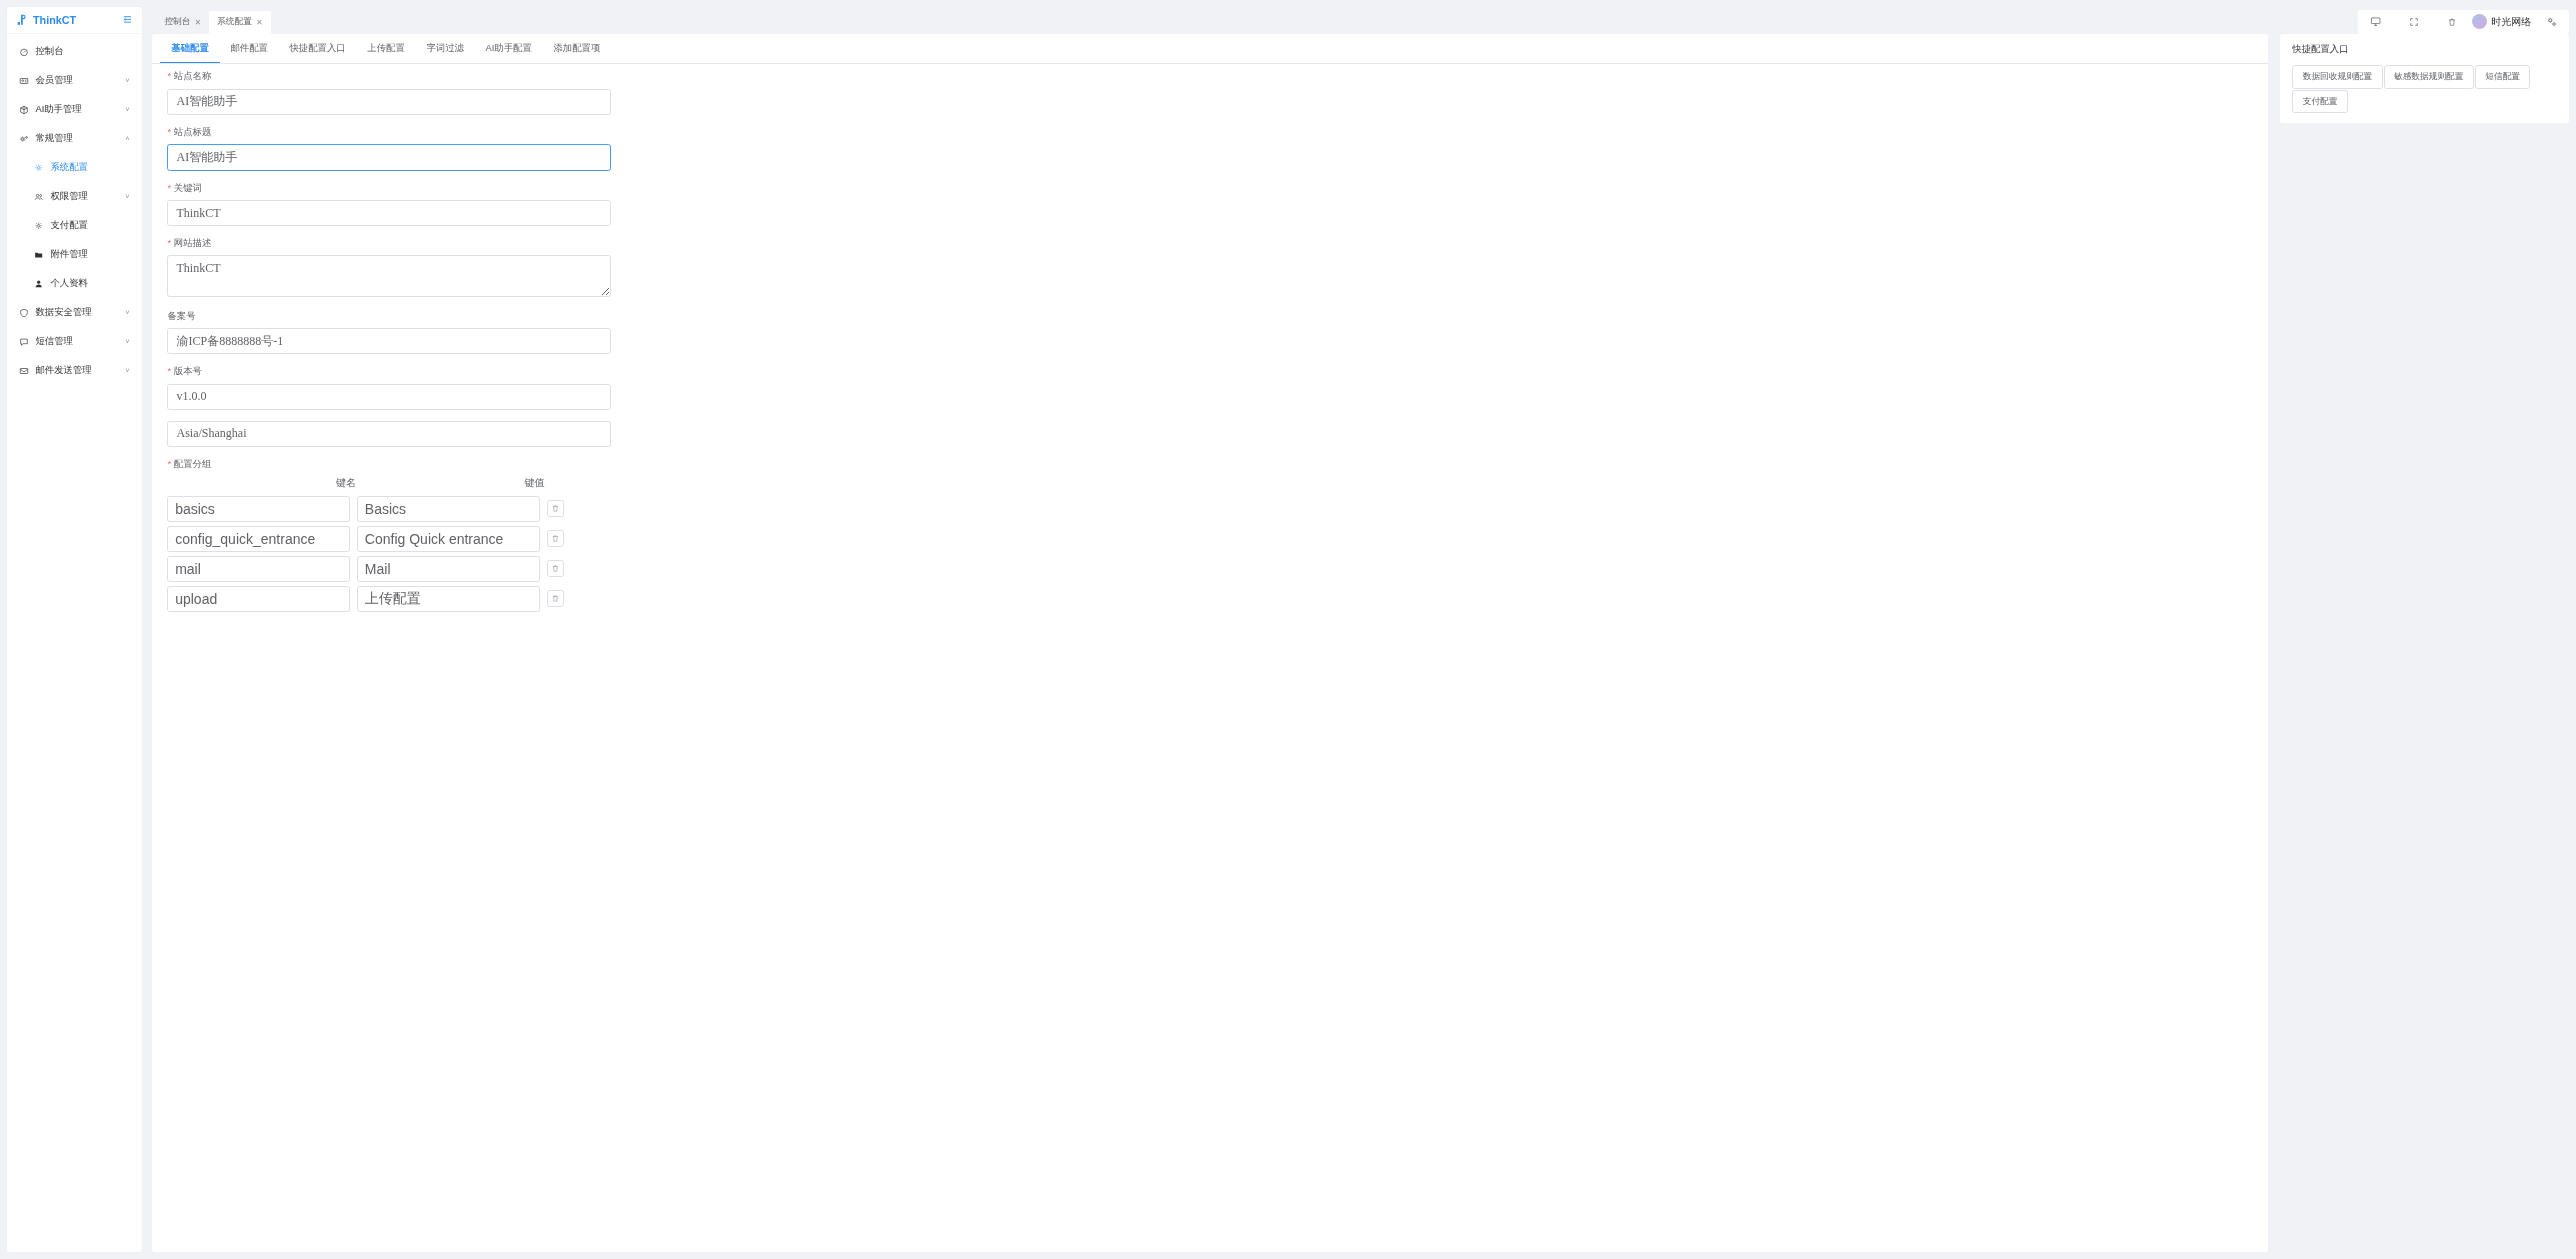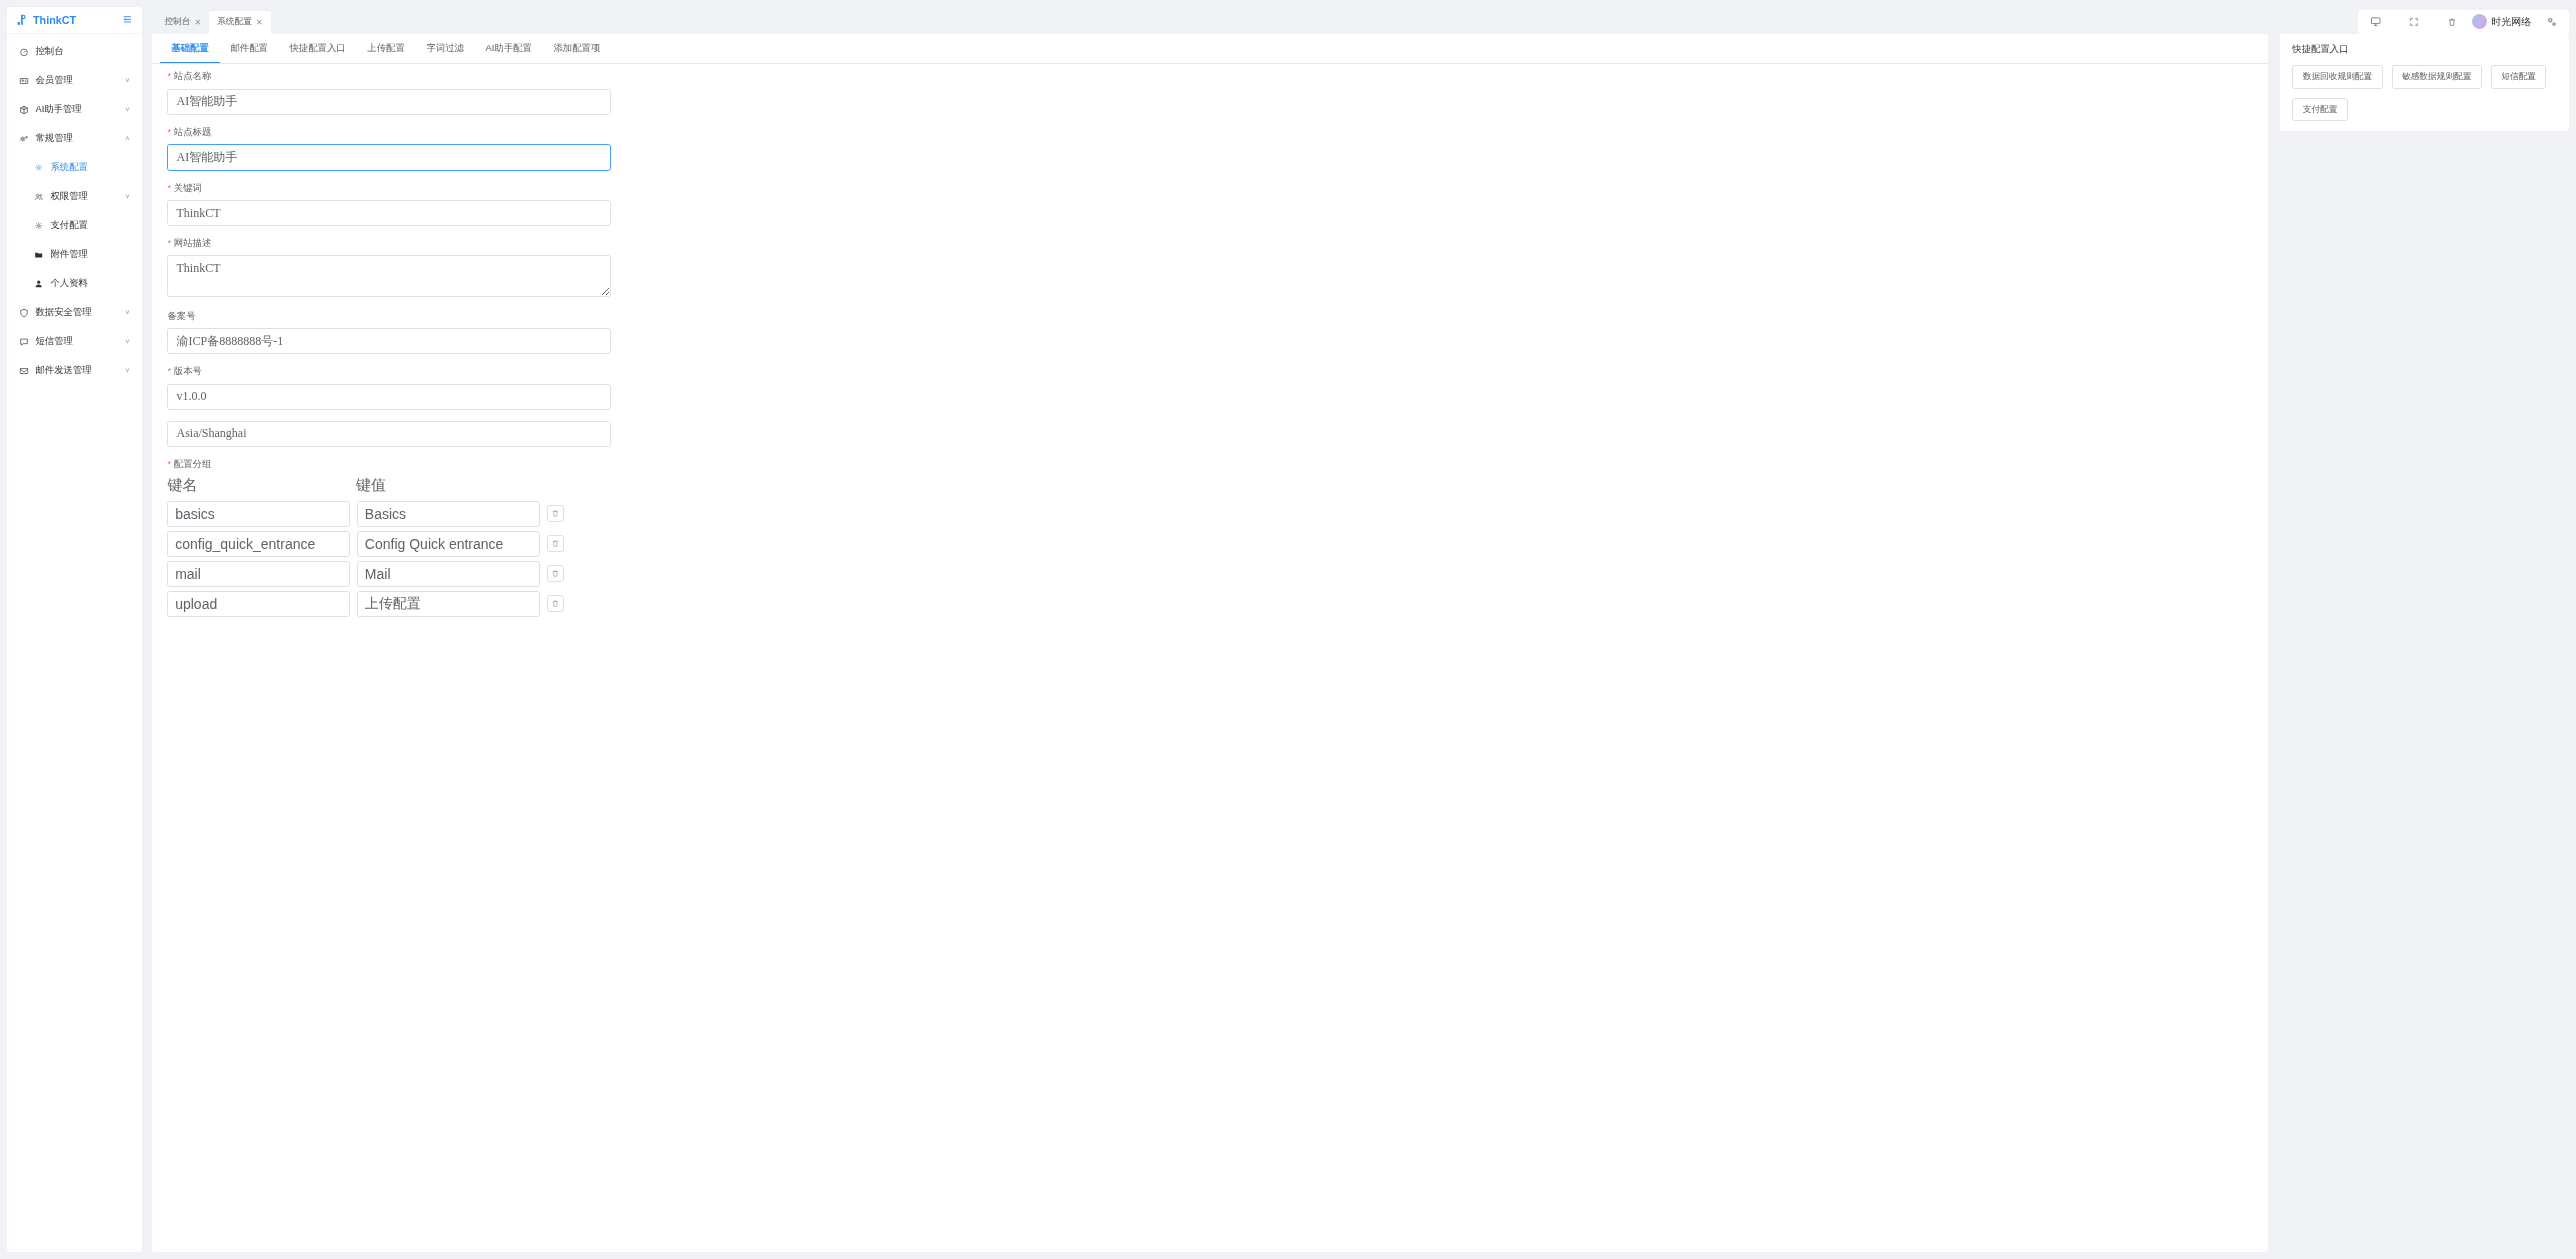--- a/index.html
+++ b/index.html
@@ -108,39 +108,39 @@
   width: 444px; max-width: 100%;
   border: 0.7px solid #dcdfe6; border-radius: 2.7px;
   padding: 4.7px 8px; font-size: 12px; color: #606266;
   font-family: Liberation Serif, serif; outline: none;
 }
 .form-input.focused { border-color: #409eff; }
 .form-textarea { resize: both; min-height: 36px; }
 .form-input::placeholder, .form-textarea::placeholder { color: #c0c4cc; }
 
 .kv-header { display: flex; width: 377px; margin-bottom: 5.4px; }
-.kv-header > div { flex: 1; text-align: left; color: #606266; font-size: 15px; }
+.kv-header > div { flex: 1; text-align: right; color: #606266; font-size: 10px; }
 .kv-row { display: flex; align-items: center; gap: 6.7px; margin-bottom: 4px; }
 .kv-input {
   width: 183px; border: 0.7px solid #dcdfe6; border-radius: 2.7px;
   padding: 4px 6.7px; font-size: 14px; color: #606266; outline: none;
 }
 .kv-del {
   width: 17.5px; height: 17.5px; border: 0.7px solid #dcdfe6; border-radius: 2.7px;
   display: flex; align-items: center; justify-content: center; color: #909399; cursor: pointer;
   font-size: 8.7px;
 }
 
 
 .side-card {
   width: 289px; background: #fff; border-radius: 2.7px; padding: 9.4px 12px;
   align-self: flex-start;
 }
 .side-title { font-size: 9.4px; color: #303133; margin-bottom: 9.4px; }
-.quick-btns { display: flex; flex-wrap: wrap; gap: 9px; }
+.quick-btns { display: flex; flex-wrap: wrap; gap: 1px; }
 .quick-btn {
   border: 0.7px solid #dcdfe6; border-radius: 2.7px; background: #fff;
   padding: 4.7px 9.4px; font-size: 8.7px; color: #606266; cursor: pointer;
 }
 
 svg { display: block; }
 </style>
 </head>
 <body>
 

